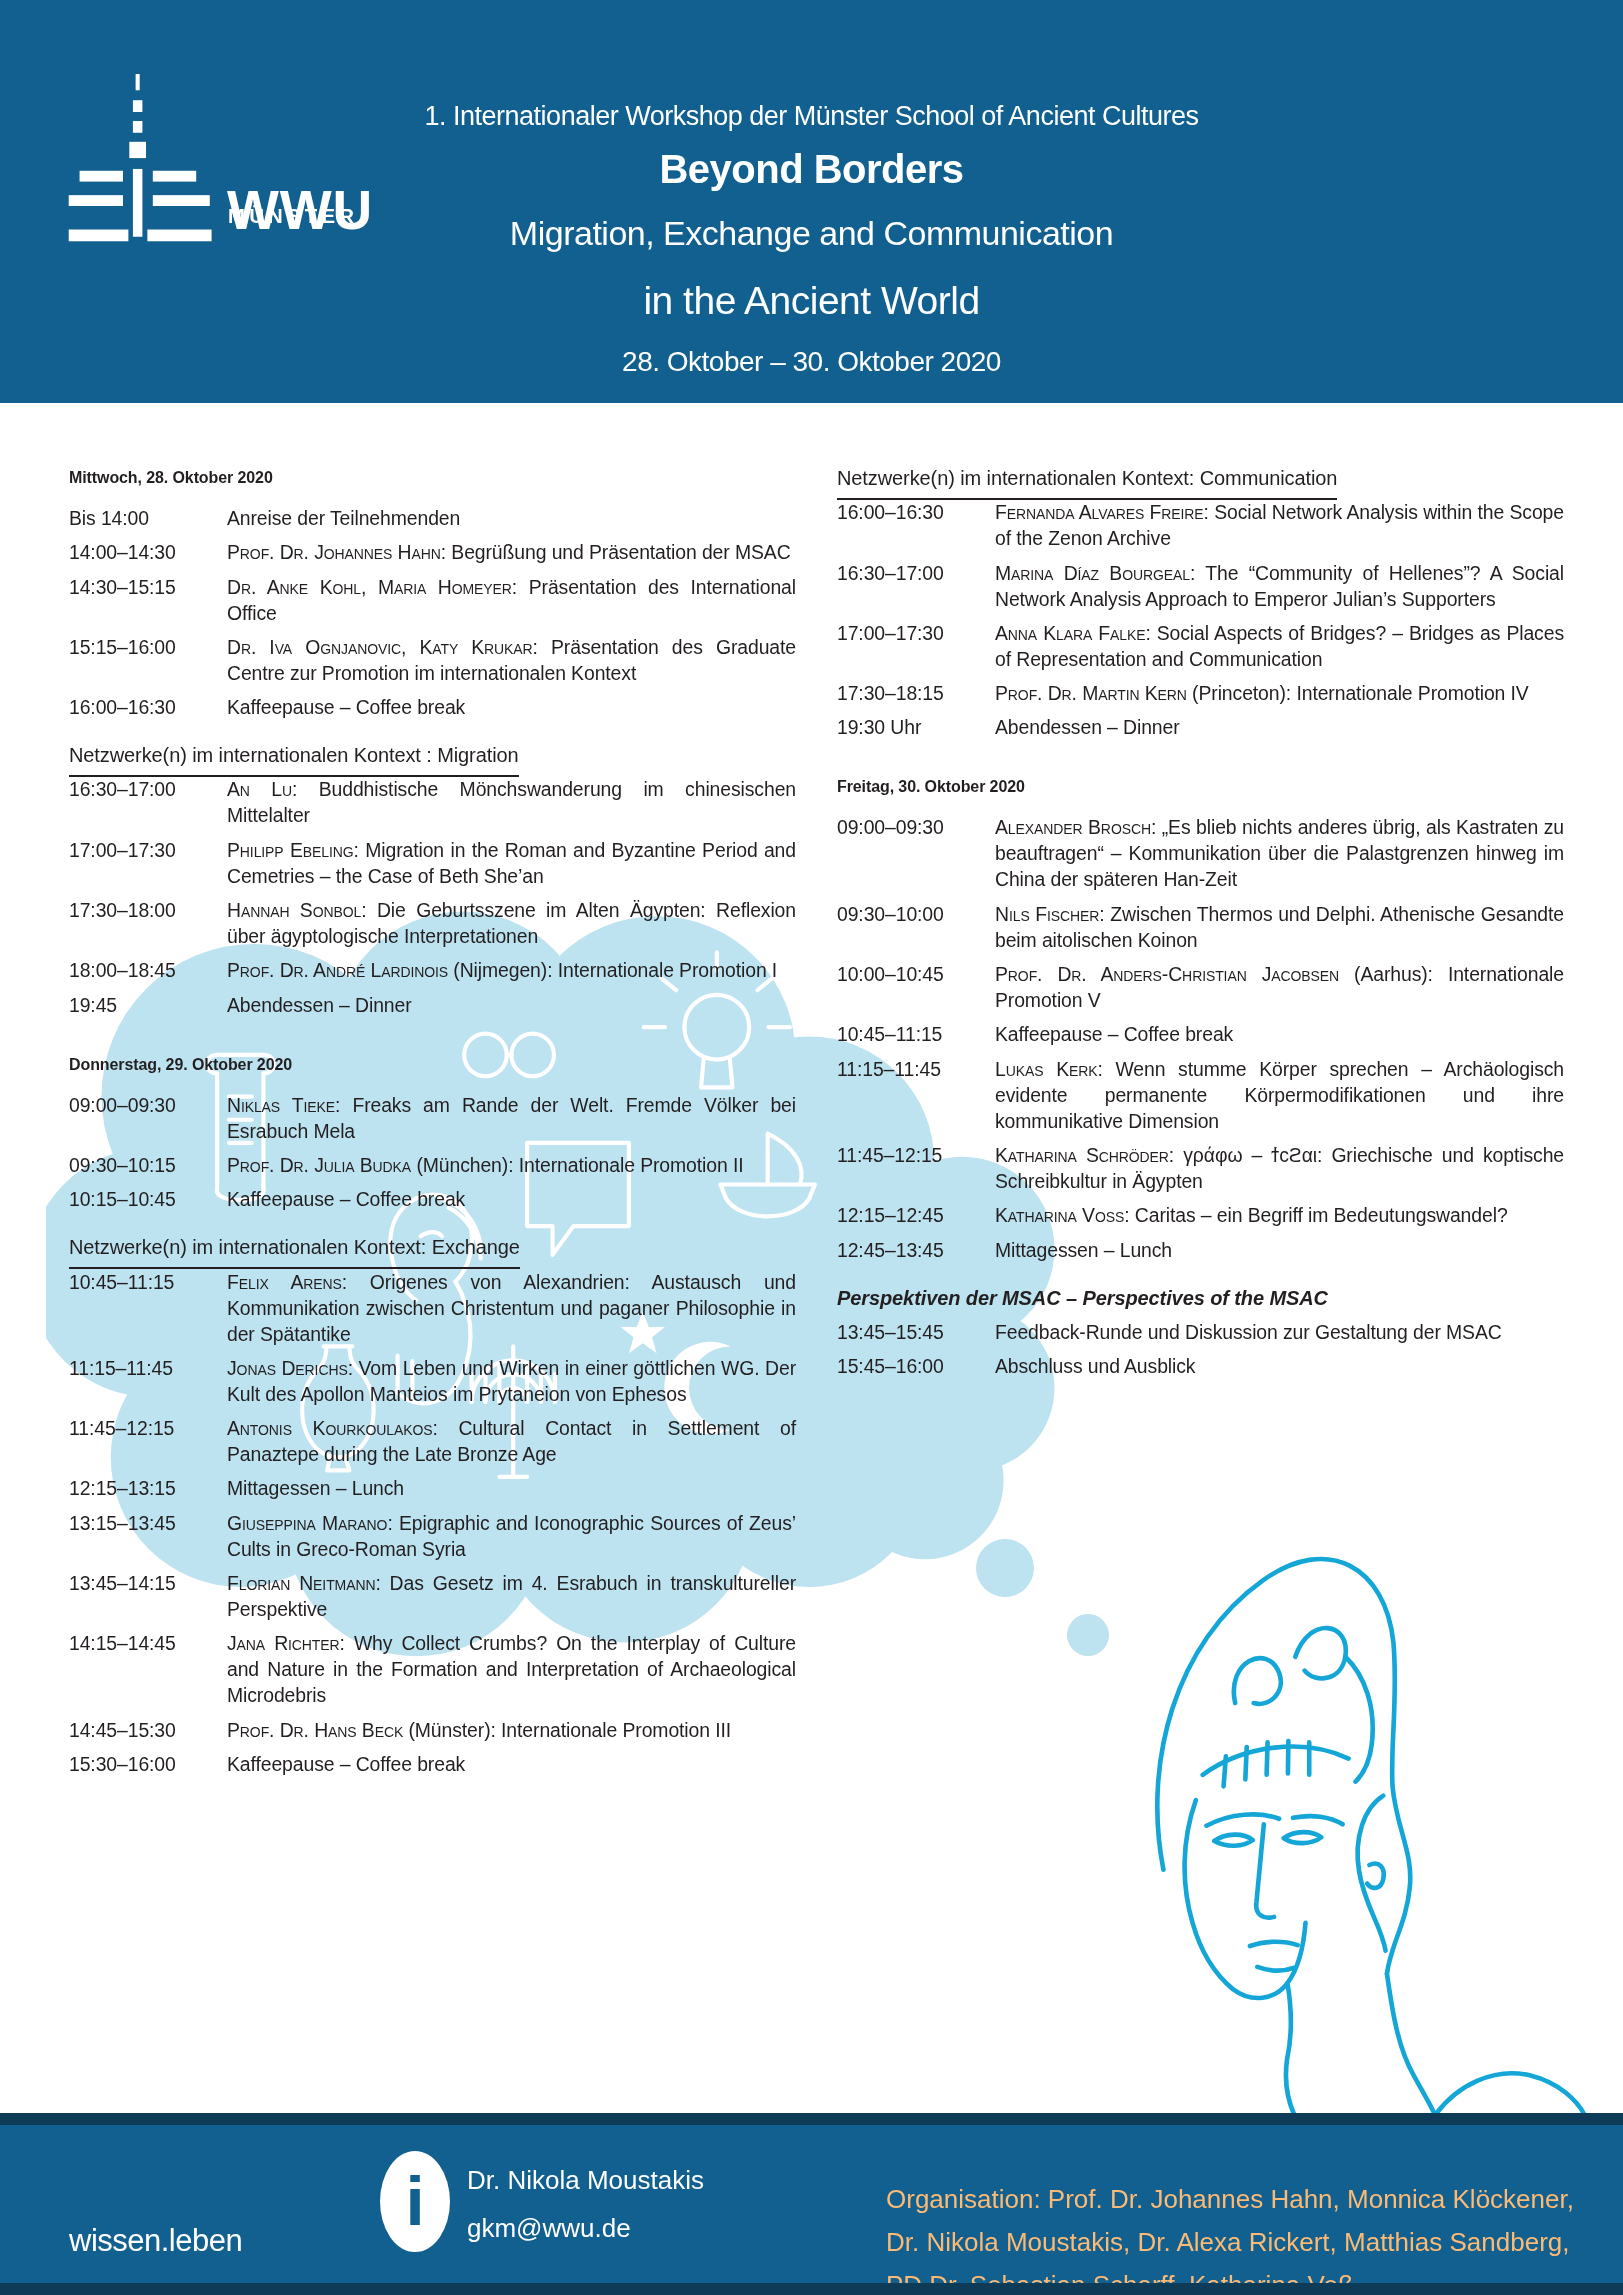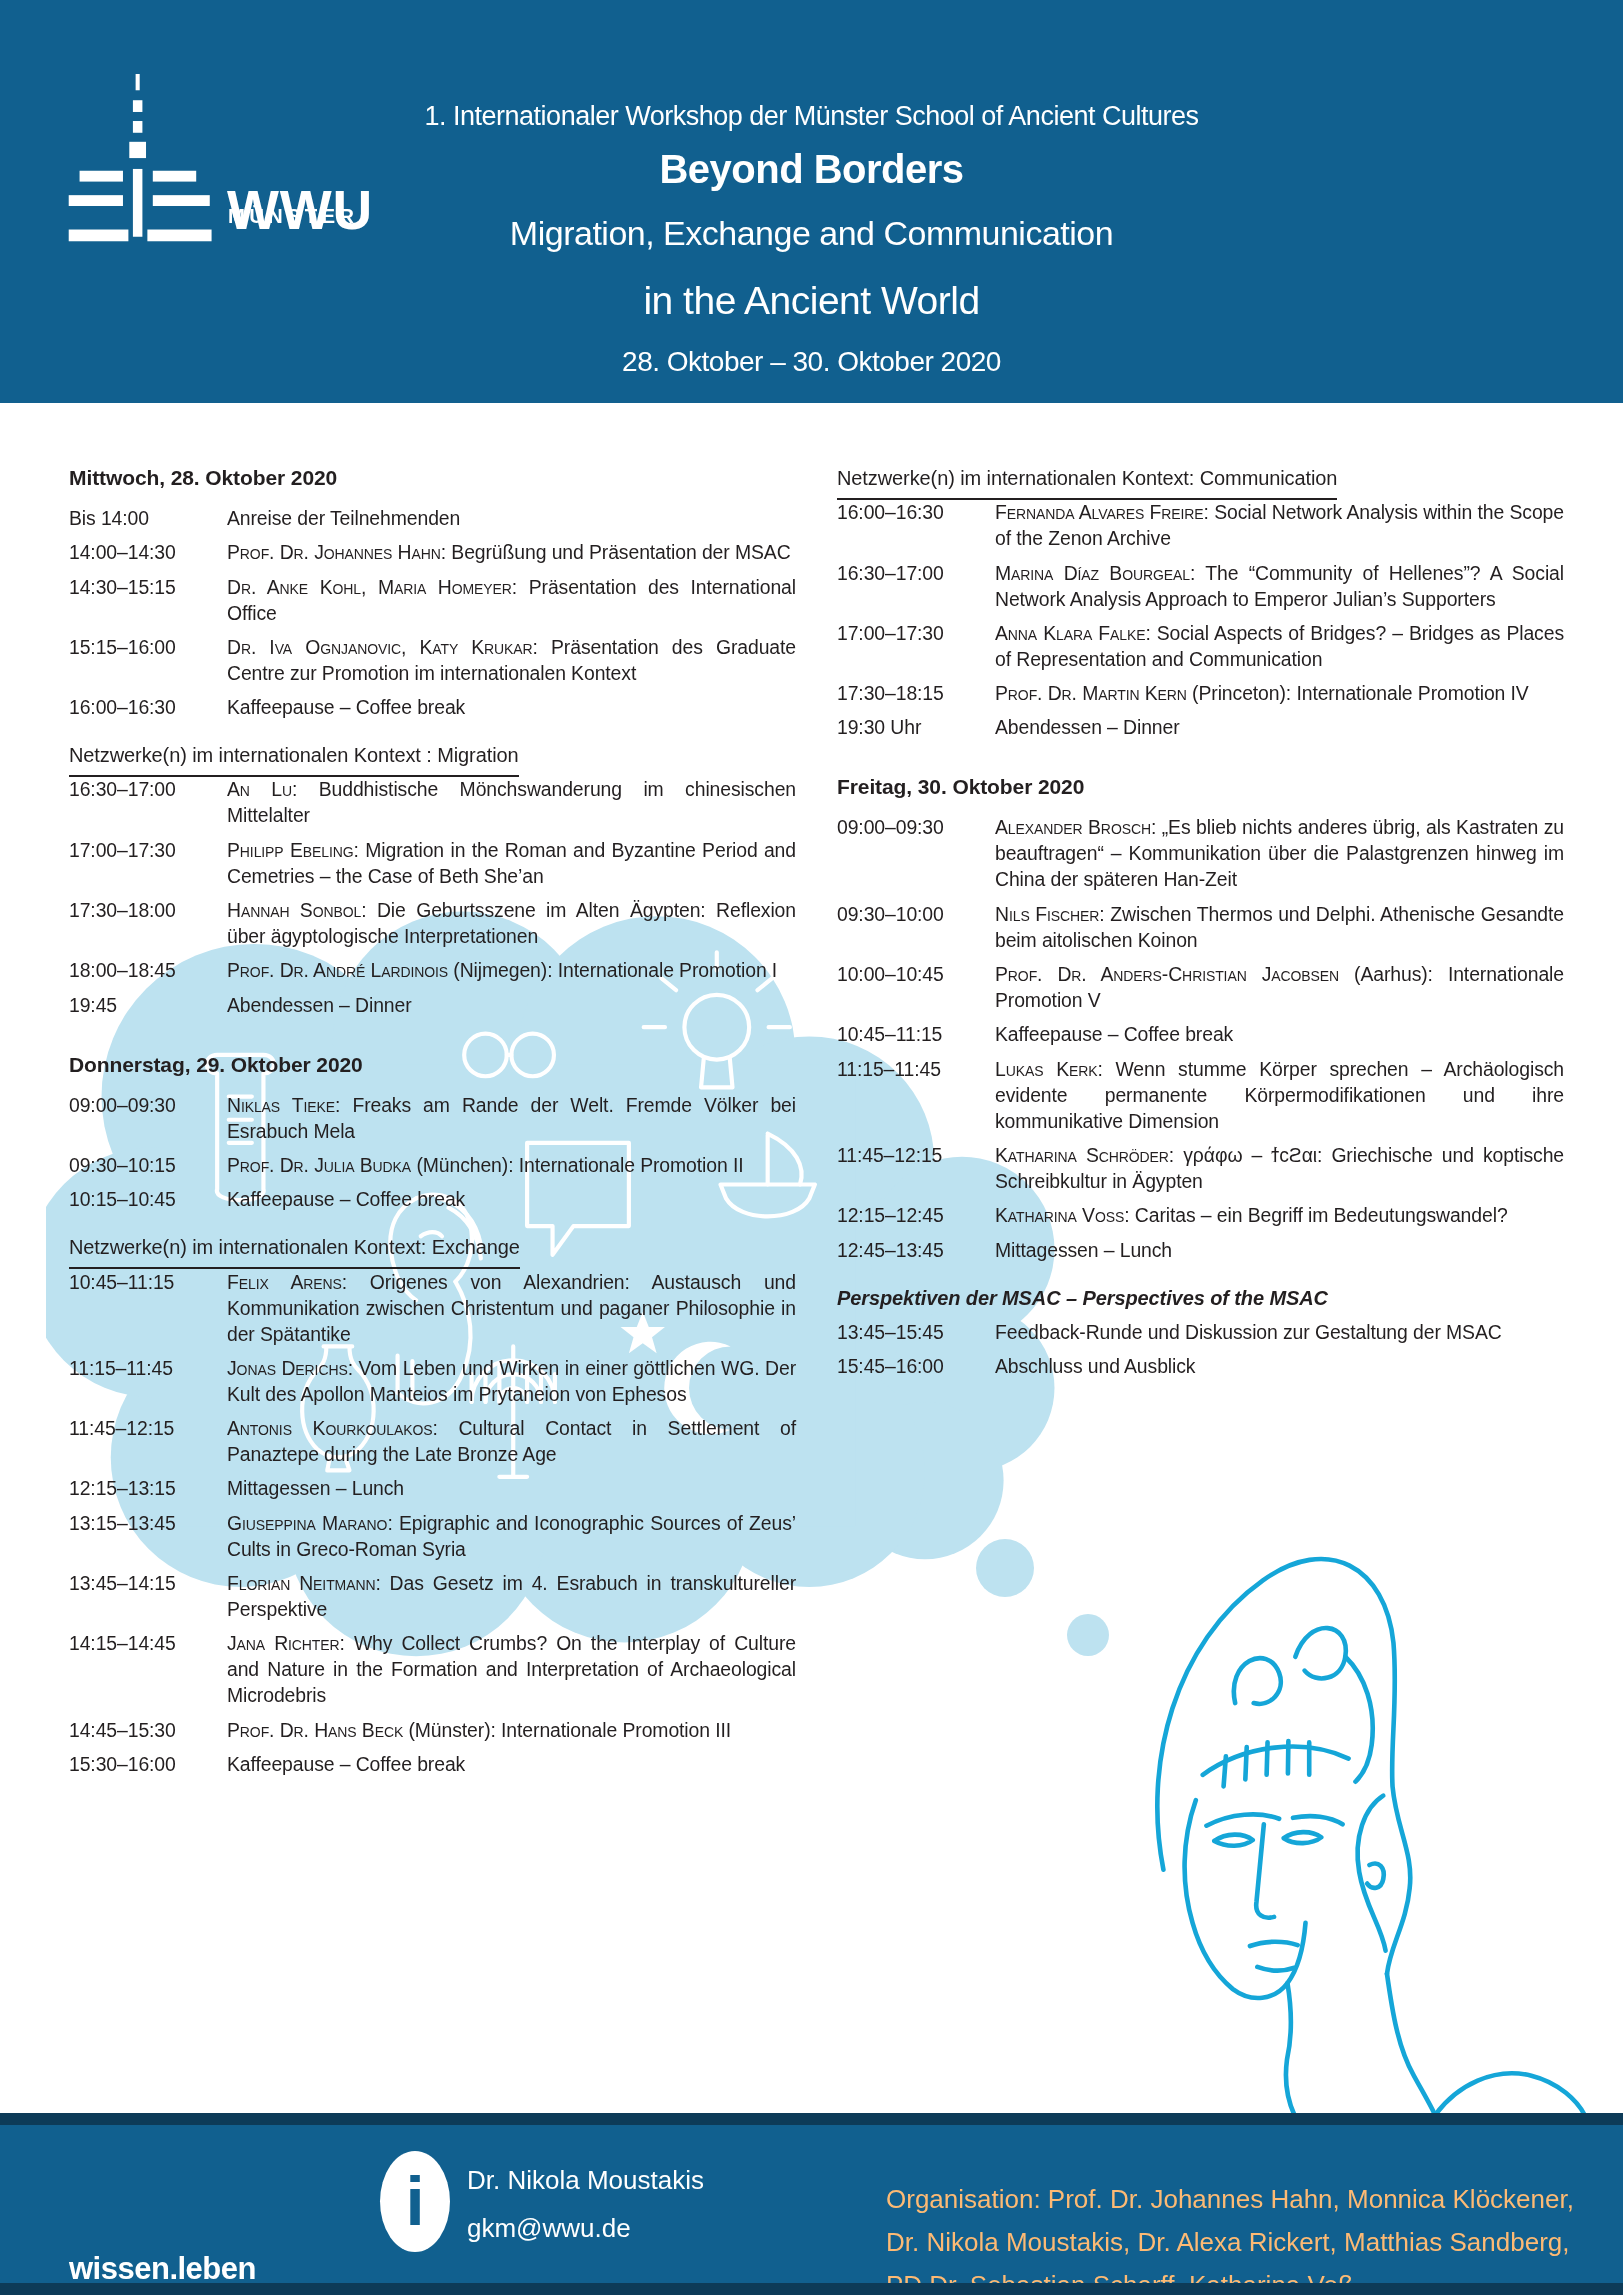--- a/index.html
+++ b/index.html
@@ -18,38 +18,38 @@
   .h-title    { top:147px; font-size:40px; font-weight:700; }
   .h-sub1     { top:214px; font-size:34px; font-weight:400;text-align:center; }
   .h-sub2     { top:279px; font-size:39px; font-weight:400; }
   .h-dates    { top:346px; font-size:28px; font-weight:400; }
 
   
   .schedule { position:absolute; top:465px; width:727px; z-index:2; font-size:19.4px; line-height:26px; letter-spacing:-0.1px; }
   #col-left  { left:69px; }
   #col-right { left:837px; }
   .schedule > :first-child { margin-top:0 !important; }
-  .day { font-size:21px; font-weight:700; margin:34px 0 14px 0; }
+  .day { font-size:16px; font-weight:700; margin:34px 0 14px 0; }
   .section { font-size:20px; margin:22px 0 6.5px 0; }
   .section.italic { font-weight:700; font-style:italic; }
   .section.underline > span { border-bottom:2.3px solid #231f20; padding-bottom:9px; }
   .row { display:flex; margin-top:8.3px; }
   .time { flex:0 0 158px; white-space:nowrap; }
   .desc { flex:1 1 auto; text-align:justify; }
   .sc { font-variant:small-caps; }
 
   
   .art { position:absolute; z-index:0; }
   .bubble { position:absolute; z-index:0; background:#bde2f0; border-radius:50%; }
 
   
   .footer { position:absolute; left:0; bottom:0; width:100%; height:182px; z-index:3; background:#11608f; }
   .footer-strip-top, .footer-strip-bottom { position:absolute; left:0; width:100%; height:12px; background:#0d3b58; }
   .footer-strip-top { top:0; } .footer-strip-bottom { bottom:0; }
-  .claim { position:absolute; left:69px; top:110px; color:#fff; font-size:31px; font-weight:700; letter-spacing:-0.5px;margin-top:28px; }
+  .claim { position:absolute; left:69px; top:110px; color:#fff; font-size:31px; font-weight:400; letter-spacing:-0.5px; }
   .info-icon { position:absolute; left:380px; top:38px; width:70px; height:101px; background:#fff; border-radius:50%;
                display:flex; align-items:center; justify-content:center; color:#11608f; font-size:69px; font-weight:700; }
   .contact { position:absolute; left:467px; top:43px; color:#fff; font-size:26px; line-height:48px; }
   .orga { position:absolute; left:886px; top:29px; color:#fdba74; font-size:26px; line-height:43px;margin-top:36px; }
 </style>
 </head>
 <body>
 
 <div class="page">
 

